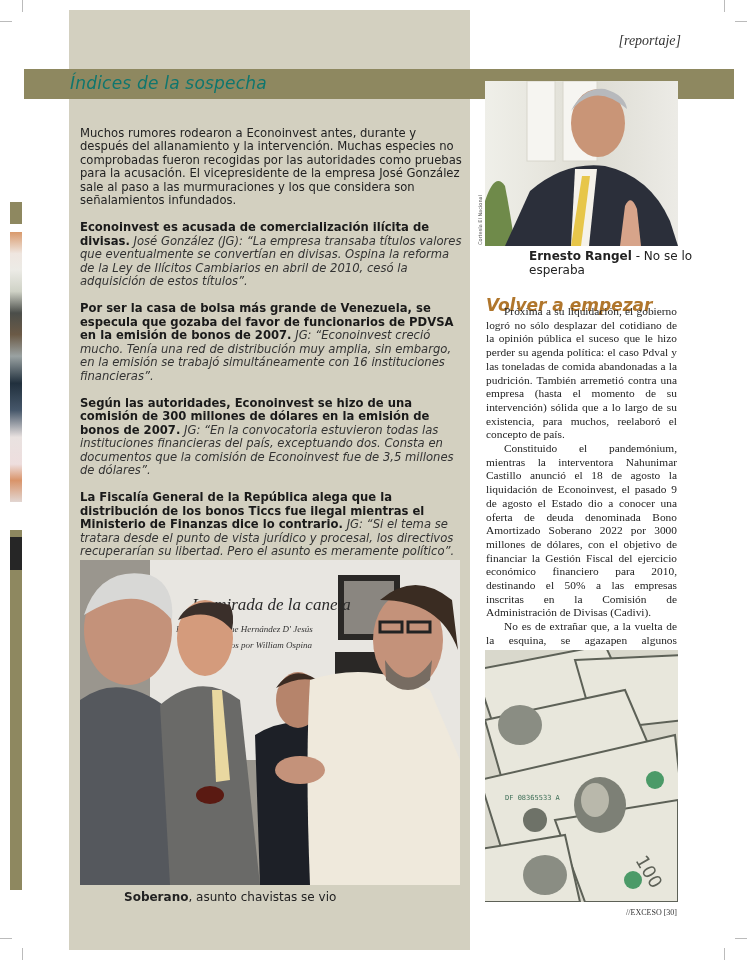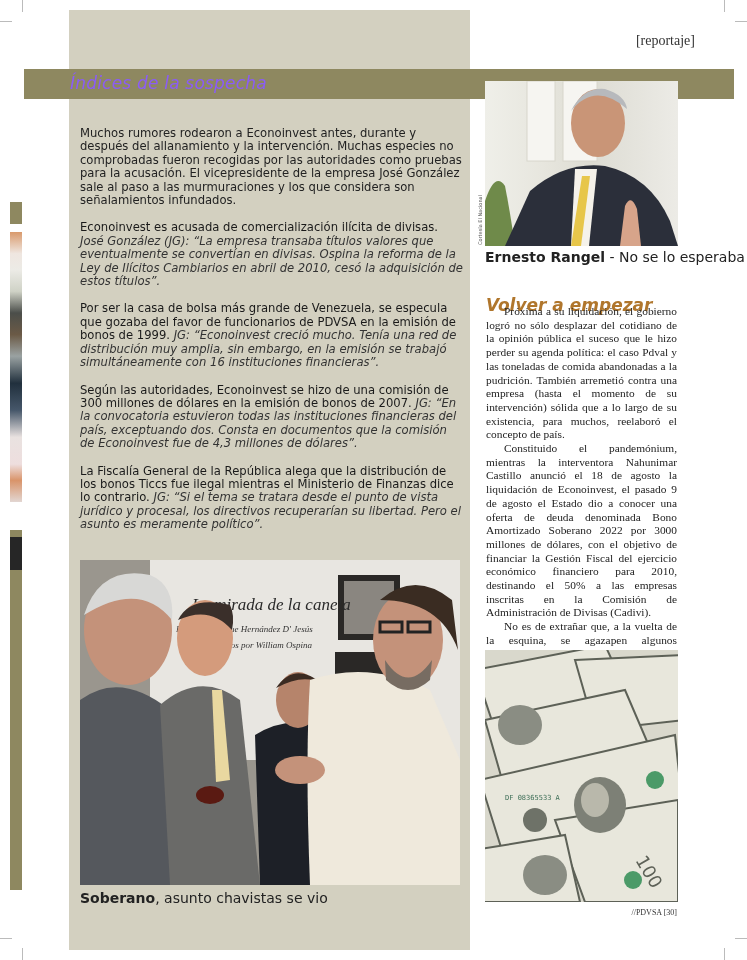--- a/index.html
+++ b/index.html
@@ -1,29 +1,29 @@
 <!DOCTYPE html>
 <html><head>
 <meta charset="utf-8">
 <style>
   html,body{margin:0;padding:0;}
   body{width:747px;height:960px;position:relative;background:#ffffff;overflow:hidden;font-family:"DejaVu Sans",sans-serif;}
   .panel{position:absolute;left:69px;top:10px;width:401px;height:940px;background:#d3d0c0;}
   .band{position:absolute;left:24px;top:69px;width:710px;height:30px;background:#8e8860;}
-  .band-title{position:absolute;left:70px;top:73px;font-family:"DejaVu Sans",sans-serif;font-style:italic;font-size:17px;color:#8b5cf6;letter-spacing:0.2px;}
-  .section{position:absolute;right:52px;top:33px;font-family:"Liberation Serif",serif;font-size:14px;color:#333;}
+  .band-title{position:absolute;left:70px;top:73px;font-family:"DejaVu Sans",sans-serif;font-style:italic;font-size:17px;color:#0f766e;letter-spacing:0.2px;}
+  .section{position:absolute;right:66px;top:33px;font-family:"Liberation Serif",serif;font-style:italic;font-size:14px;color:#333;}
   .col-left{position:absolute;left:80px;top:119px;width:384px;font-family:"DejaVu Sans",sans-serif;font-size:11.6px;line-height:13.4px;color:#222;margin-top:8px;}
   .col-left p{margin:0 0 14px 0;}
-  .col-left b{font-weight:normal;color:#1a1a1a;}
+  .col-left b{font-weight:bold;color:#1a1a1a;}
   .col-left i{font-style:italic;color:#333;}
   .photo{position:absolute;overflow:hidden;}
   .sidebar-strip{position:absolute;left:10px;width:12px;}
   .credit{position:absolute;left:475px;top:195px;width:10px;height:50px;}
   .credit span{display:block;transform:rotate(-90deg);transform-origin:left top;font-size:5px;color:#555;white-space:nowrap;position:absolute;left:2px;top:50px;}
-  .caption{position:absolute;font-size:14px;color:#222;}
+  .caption{position:absolute;font-size:12px;color:#222;margin-left:44px;}
   .caption b{font-weight:bold;}
   .sub-title{position:absolute;left:486px;top:275px;font-family:"DejaVu Sans",sans-serif;font-style:italic;font-weight:bold;font-size:17px;color:#b0762c;margin-top:20px;}
   .col-right{position:absolute;left:486px;top:305px;width:191px;font-family:"Liberation Serif",serif;font-size:11.4px;line-height:13.7px;color:#222;text-align:justify;}
   .col-right p{margin:0;text-indent:18px;}
   .footer{position:absolute;right:70px;top:908px;font-family:"Liberation Serif",serif;font-size:8px;color:#333;}
   .regmark{position:absolute;background:#bbb;}
 </style>
 </head>
 <body>
 
@@ -41,22 +41,22 @@
 <div class="sidebar-strip" style="top:530px;height:360px;background:linear-gradient(#8e8860 0%,#8e8860 2%,#262626 2%,#262626 11%,#8e8860 11%);"></div>
 
 <div class="panel"></div>
 <div class="band"></div>
 <div class="band-title">Índices de la sospecha</div>
 <div class="section">[reportaje]</div>
 
 <div class="col-left">
   <p>Muchos rumores rodearon a Econoinvest antes, durante y después del allanamiento y la intervención. Muchas especies no comprobadas fueron recogidas por las autoridades como pruebas para la acusación. El vicepresidente de la empresa José González sale al paso a las murmuraciones y los que considera son señalamientos infundados.</p>
   <p><b>Econoinvest es acusada de comercialización ilícita de divisas.</b> <i>José González (JG): “La empresa transaba títulos valores que eventualmente se convertían en divisas. Ospina la reforma de la Ley de Ilícitos Cambiarios en abril de 2010, cesó la adquisición de estos títulos”.</i></p>
-  <p><b>Por ser la casa de bolsa más grande de Venezuela, se especula que gozaba del favor de funcionarios de PDVSA en la emisión de bonos de 1999.</b> <i>JG: “Econoinvest creció mucho. Tenía una red de distribución muy amplia, sin embargo, en la emisión se trabajó simultáneamente con 16 instituciones financieras”.</i></p>
-  <p><b>Según las autoridades, Econoinvest se hizo de una comisión de 300 millones de dólares en la emisión de bonos de 2007.</b> <i>JG: “En la convocatoria estuvieron todas las instituciones financieras del país, exceptuando dos. Consta en documentos que la comisión de Econoinvest fue de 4,3 millones de dólares”.</i></p>
+  <p><b>Por ser la casa de bolsa más grande de Venezuela, se especula que gozaba del favor de funcionarios de PDVSA en la emisión de bonos de 2007.</b> <i>JG: “Econoinvest creció mucho. Tenía una red de distribución muy amplia, sin embargo, en la emisión se trabajó simultáneamente con 16 instituciones financieras”.</i></p>
+  <p><b>Según las autoridades, Econoinvest se hizo de una comisión de 300 millones de dólares en la emisión de bonos de 2007.</b> <i>JG: “En la convocatoria estuvieron todas las instituciones financieras del país, exceptuando dos. Consta en documentos que la comisión de Econoinvest fue de 3,5 millones de dólares”.</i></p>
   <p><b>La Fiscalía General de la República alega que la distribución de los bonos Ticcs fue ilegal mientras el Ministerio de Finanzas dice lo contrario.</b> <i>JG: “Si el tema se tratara desde el punto de vista jurídico y procesal, los directivos recuperarían su libertad. Pero el asunto es meramente político”.</i></p>
 </div>
 
 <div class="photo" style="left:485px;top:81px;width:193px;height:165px;background:linear-gradient(90deg,#efefe9 0%,#e7e6de 30%,#dddcd3 55%,#ecebe6 100%);">
   <svg width="193" height="165" viewBox="0 0 193 165">
     <rect x="42" y="0" width="28" height="80" fill="#f6f5f1" stroke="#d8d6cc"></rect>
     <rect x="78" y="0" width="34" height="80" fill="#f6f5f1" stroke="#d8d6cc"></rect>
     <path d="M0 120 Q10 90 20 105 Q25 130 30 165 L0 165 Z" fill="#6f8a4a"></path>
     <path d="M20 165 L45 110 Q80 80 120 85 Q165 95 185 140 L193 165 Z" fill="#2b2f3a"></path>
     <path d="M90 88 L112 88 L104 165 L86 165 Z" fill="#f5f2ea"></path>
@@ -131,14 +131,14 @@
     <rect x="328" y="62" width="22" height="10" fill="none" stroke="#222" stroke-width="3"></rect>
     <ellipse cx="220" cy="210" rx="25" ry="14" fill="#c4927a"></ellipse>
     <ellipse cx="130" cy="235" rx="14" ry="9" fill="#5a1a12"></ellipse>
   </svg>
 </div>
 <div class="caption" style="left:80px;top:890px;">
   <b>Soberano</b><span>, asunto chavistas se vio</span>
 </div>
 
 <div class="footer">
-  <span>//PDVSA</span> <span>[30]</span>
+  <span>//EXCESO</span> <span>[30]</span>
 </div>
 
 </body></html>

